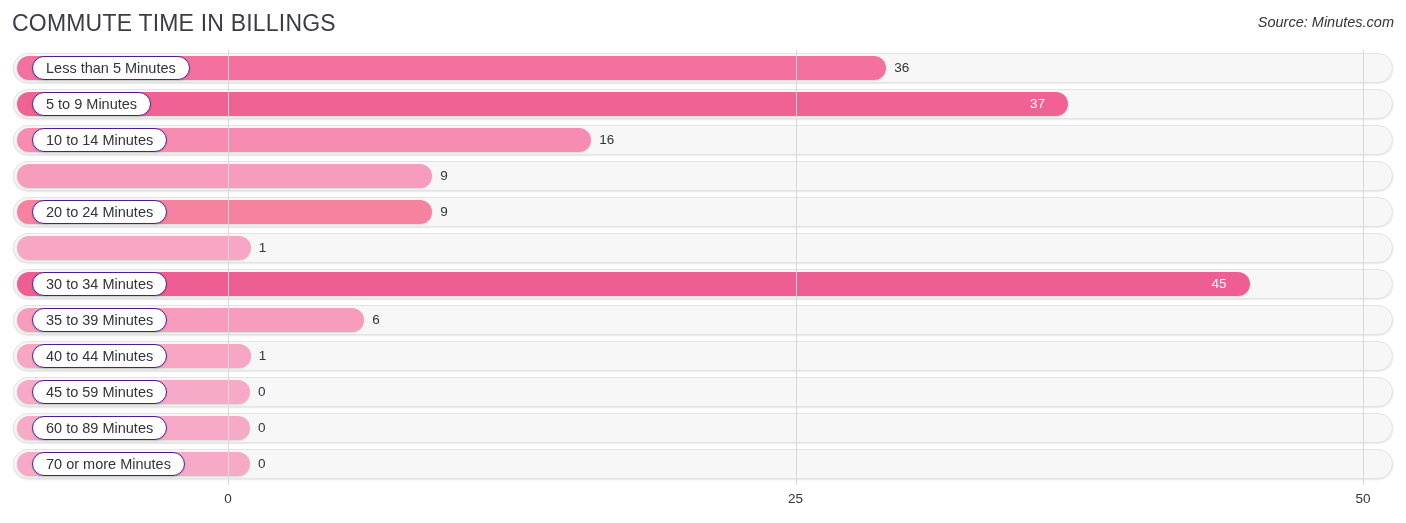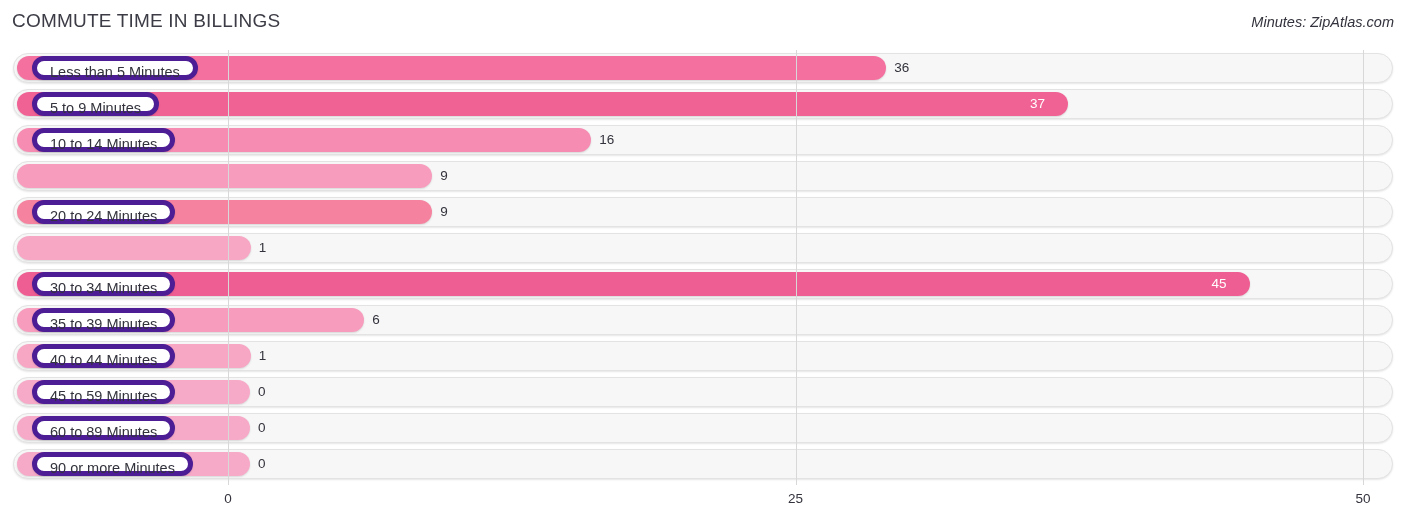--- a/index.html
+++ b/index.html
@@ -14,21 +14,21 @@
     position: relative;
     width: 1406px;
     height: 523px;
     background: #ffffff;
   }
 
   
   #chart-title {
     position: absolute;
     left: 12px; top: 10px;
-    font-size: 19px;
+    font-size: 23px;
     letter-spacing: 0.2px;
     color: #3c3c46;
     font-weight: 400;
     white-space: nowrap;
   }
   #chart-source {
     position: absolute;
     right: 12px; top: 14px;
     font-size: 14.5px;
     font-style: italic;
@@ -81,21 +81,21 @@
     z-index: 2;
     box-shadow: 0 1px 2px rgba(0,0,0,0.13);
   }
   .label-pill {
     position: absolute;
     left: 19px; top: 3px;
     height: 24px;
     line-height: 23px;
     padding: 0 13px;
     background: #ffffff;
-    border: 5px solid #4c1d95;
+    border: 1px solid #4c1d95;
     border-radius: 12px;
     font-size: 14.5px;
     color: #33333d;
     white-space: nowrap;
     z-index: 3;
     box-shadow: 0 1px 2px rgba(0,0,0,0.13);
   }
   .value-out {
     position: absolute;
     top: 3px;
@@ -132,21 +132,21 @@
     transform: translateX(-50%);
     white-space: nowrap;
   }
 </style>
 </head>
 <body>
 
 <div id="chart-root">
 
   <div id="chart-title">COMMUTE TIME IN BILLINGS</div>
-  <div id="chart-source">Minutes: ZipAtlas.com</div>
+  <div id="chart-source">Source: Minutes.com</div>
 
   <div id="plot">
     <div id="gridlines">
         <div class="gridline" style="left: 228px;"></div>
         <div class="gridline" style="left: 795.5px;"></div>
         <div class="gridline" style="left: 1363px;"></div>
       </div>
     <div id="rows-host">
         <div class="row" style="top: 3px;">
           <div class="track"></div>
@@ -208,21 +208,21 @@
         </div>
         <div class="row" style="top: 363px;">
           <div class="track"></div>
           <div class="bar" style="width: 233px; background: rgb(247, 170, 200);"></div>
           <div class="label-pill">60 to 89 Minutes</div>
           <div class="value-out" style="left: 245px;">0</div>
         </div>
         <div class="row" style="top: 399px;">
           <div class="track"></div>
           <div class="bar" style="width: 233px; background: rgb(247, 170, 200);"></div>
-          <div class="label-pill">90 or more Minutes</div>
+          <div class="label-pill">70 or more Minutes</div>
           <div class="value-out" style="left: 245px;">0</div>
         </div>
       </div>
   </div>
 
   <div id="axis">
       <div class="tick-label" style="left: 228px;">0</div>
       <div class="tick-label" style="left: 795.5px;">25</div>
       <div class="tick-label" style="left: 1363px;">50</div>
     </div>

